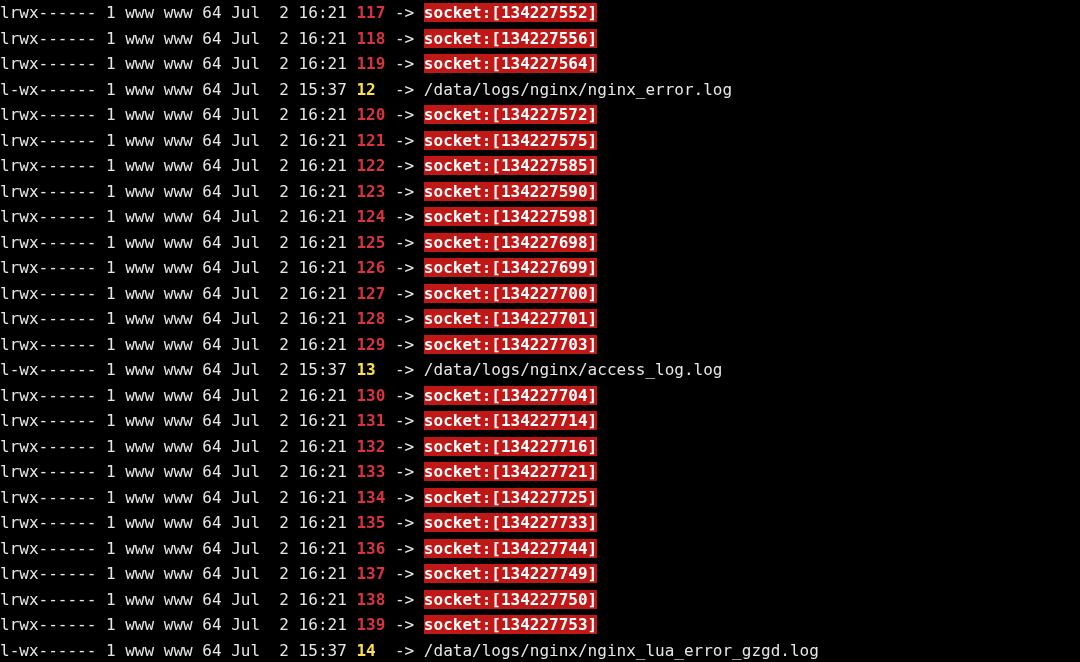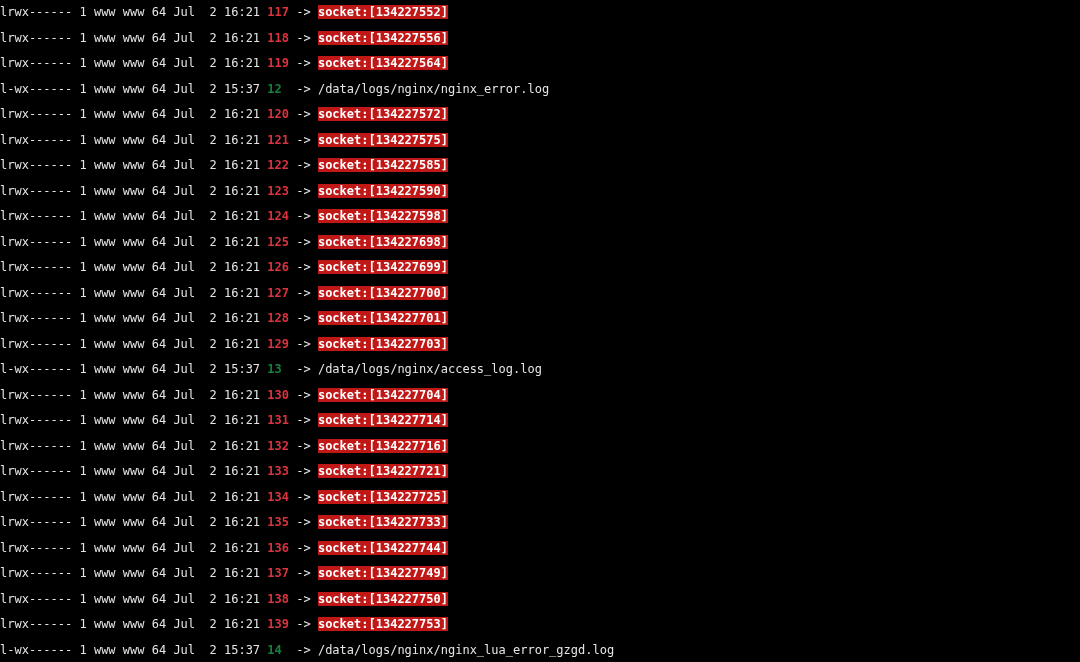--- a/index.html
+++ b/index.html
@@ -5,38 +5,38 @@
   html, body {
     margin: 0;
     padding: 0;
     background: #000;
     width: 1080px;
     height: 662px;
     overflow: hidden;
   }
   .terminal {
     font-family: "DejaVu Sans Mono", "Menlo", "Consolas", monospace;
-    font-size: 12px;
+    font-size: 16px;
     line-height: 25.5px;
     color: #e6e6e6;
     white-space: pre;
     padding-top: -3px;
   }
   .row {
     display: block;
   }
   .perm, .meta {
     color: #e6e6e6;
   }
   .fd-red {
     color: #d9333f;
     font-weight: bold;
   }
   .fd-cyan {
-    color: #15803d;
+    color: #fde047;
     font-weight: bold;
   }
   .arrow {
     color: #e6e6e6;
   }
   .socket {
     background: #c01717;
     color: #ffffff;
     font-weight: bold;
   }

